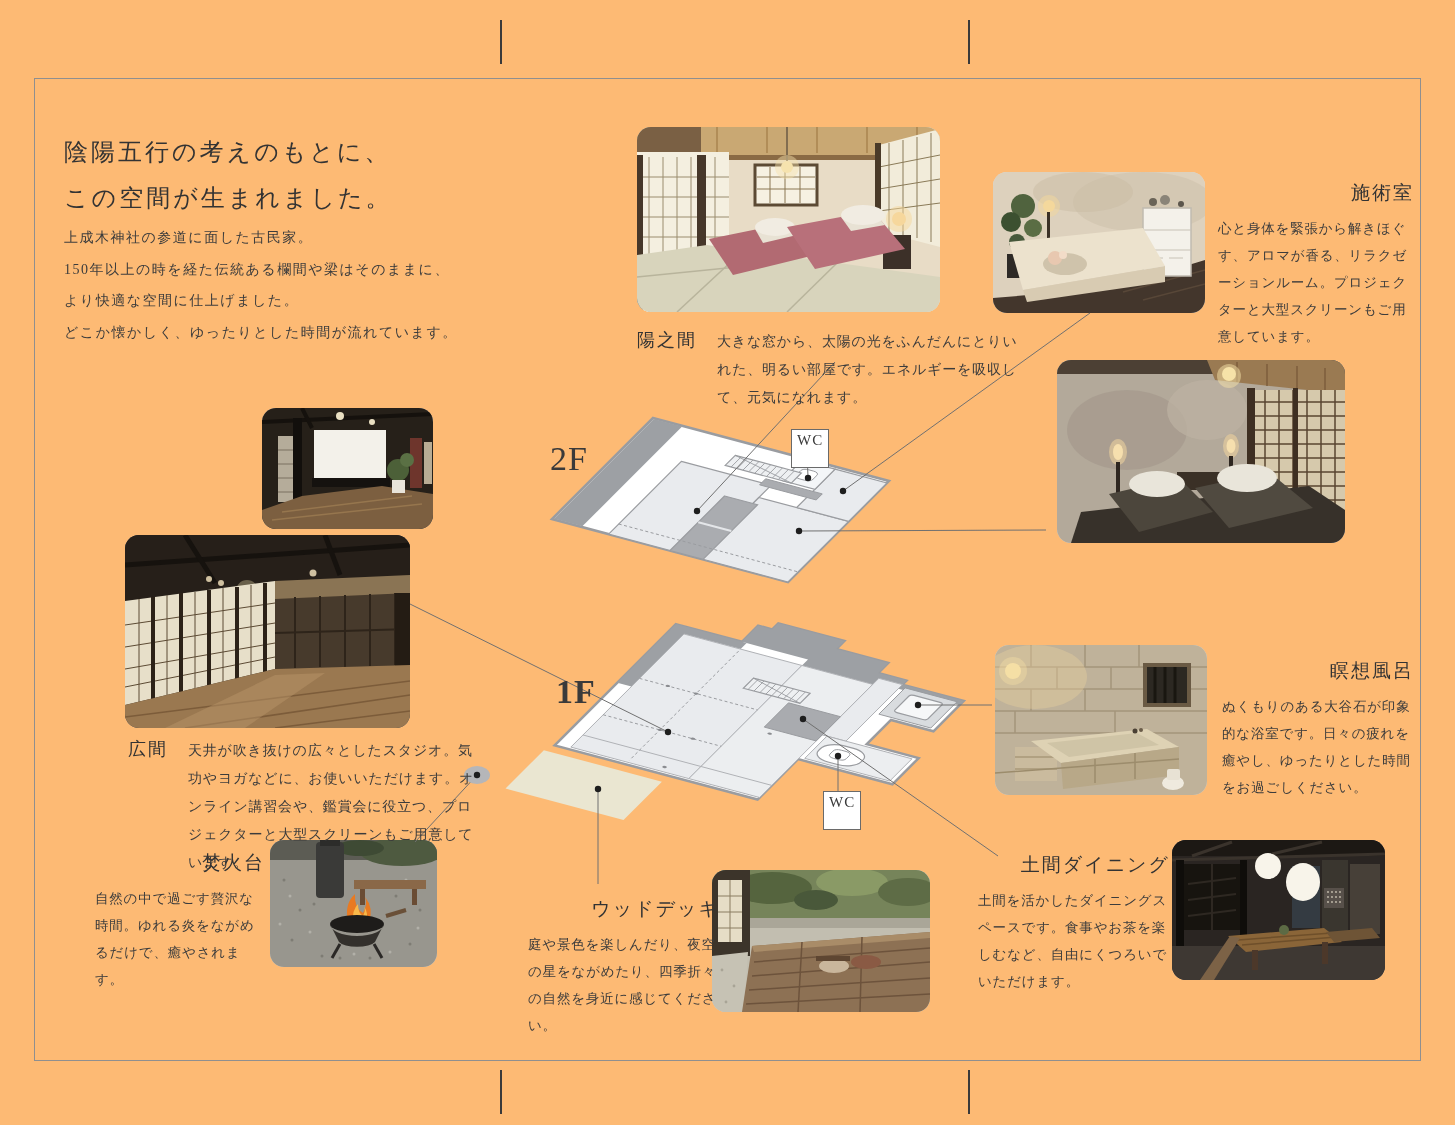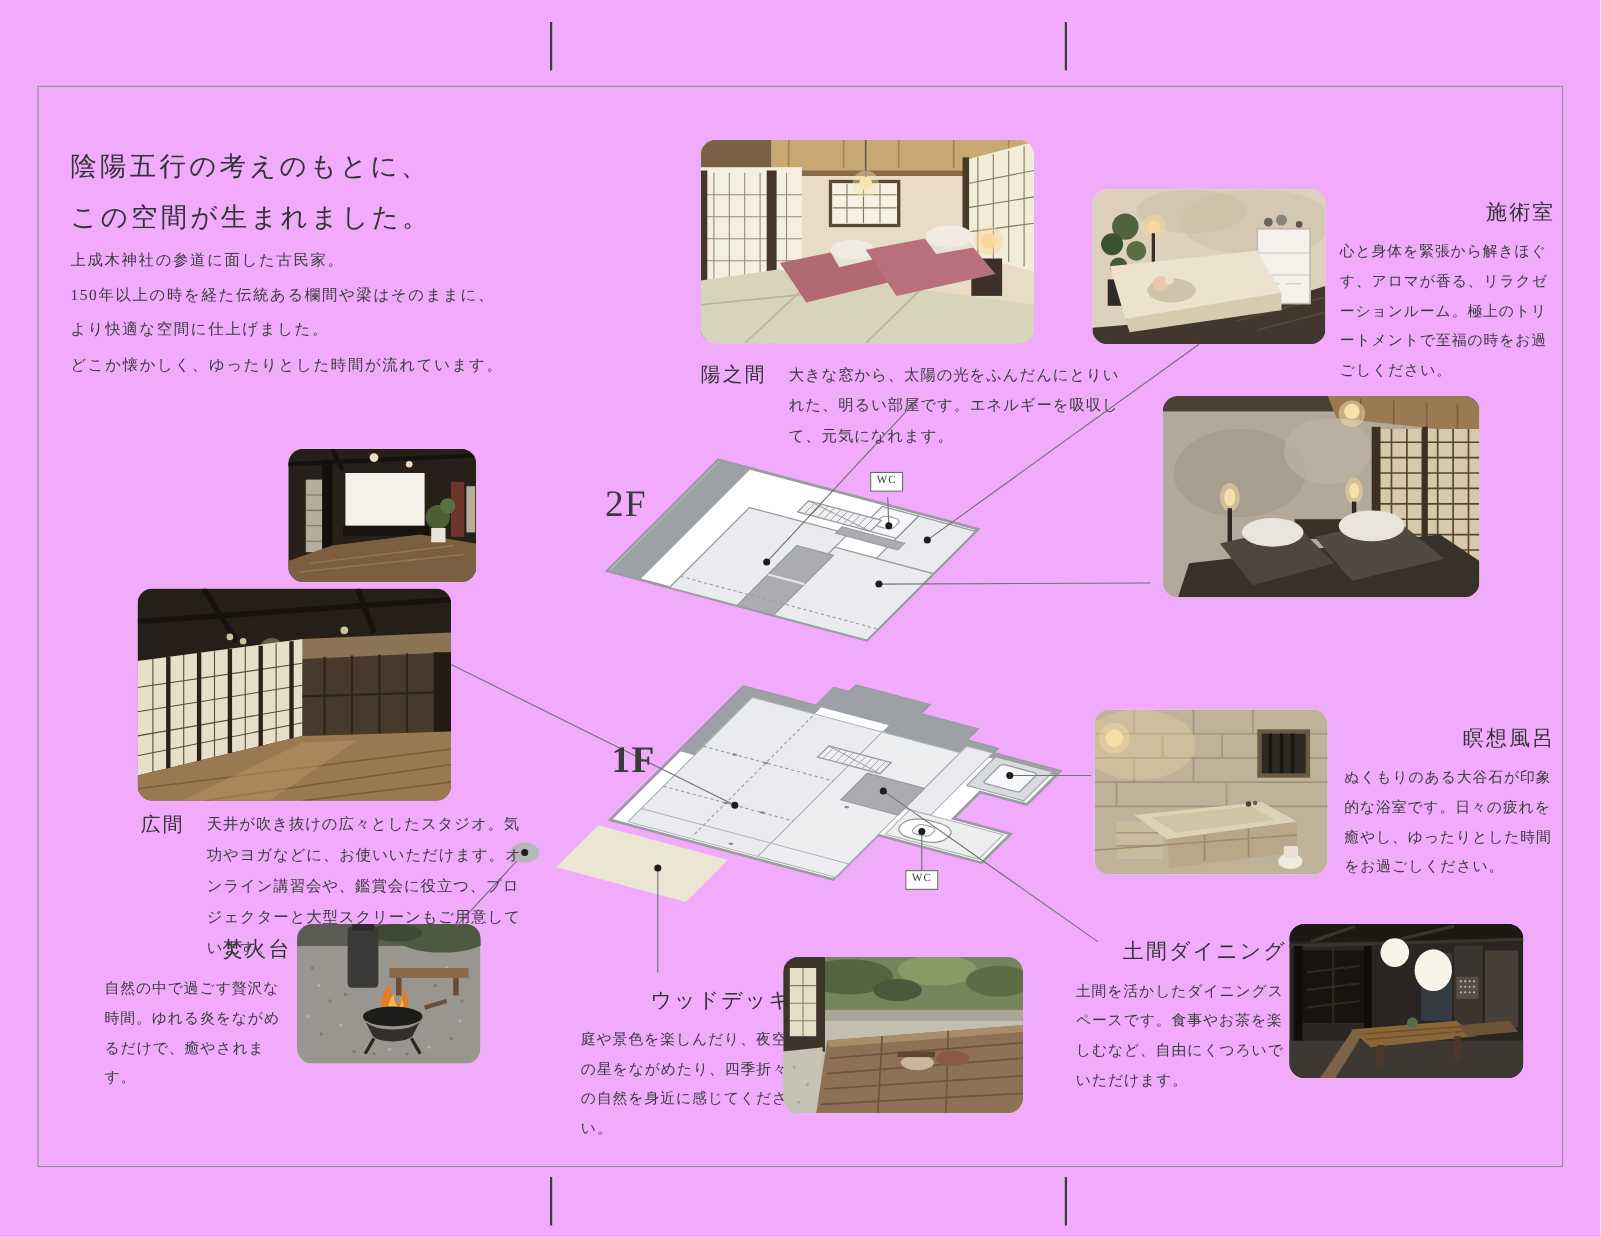--- a/index.html
+++ b/index.html
@@ -1,27 +1,27 @@
 <!DOCTYPE html>
 <html><head>
 <meta charset="utf-8">
 <style>
   html,body { margin:0; padding:0; background:#ffffff; }
   .canvas {
-    position:relative; width:1455px; height:1125px; background:#f0abfc;
+    position:relative; width:1455px; height:1125px; background:#fdba74;
     font-family:"Liberation Serif","DejaVu Serif",serif; color:#3a3a3a; overflow:hidden;
   }
   .page-border { position:absolute; left:34px; top:78px; width:1385px; height:981px; border:1px solid #8f8f8f; }
   .fold-mark { position:absolute; width:1.5px; height:44px; background:#3a3a3a; }
   .title { position:absolute; left:64px; top:130px; font-size:24px; letter-spacing:3px; line-height:1.9; color:#333; }
   .intro { position:absolute; left:64px; top:222px; font-size:14px; letter-spacing:1.5px; line-height:2.25; color:#3c3c3c; }
   .photo { position:absolute; border-radius:14px; overflow:hidden; background:#ddd; }
   .photo svg { display:block; width:100%; height:100%; }
   .floor-label { position:absolute; font-size:34px; letter-spacing:1px; color:#3a3a3a; }
-  .wc-box { position:absolute; border:1px solid #6a6a6a; background:#fff; font-size:10px; letter-spacing:1px; padding:0px 5px 1px 5px; color:#3a3a3a; line-height:1.45;font-family:Liberation Serif, serif; }
+  .wc-box { position:absolute; border:1px solid #6a6a6a; background:#fff; font-size:15px; letter-spacing:1px; padding:0px 5px 15px 5px; color:#3a3a3a; line-height:1.45;font-family:Liberation Serif, serif; }
   .room-row { position:absolute; display:flex; gap:20px; align-items:flex-start; }
   .room-block { position:absolute; }
   .room-name { font-size:18px; letter-spacing:2px; white-space:nowrap; color:#333; }
   .room-block .room-name { display:block; font-size:19px; margin-bottom:9px;text-align:right; }
   .room-desc { font-size:14px; line-height:2.0; letter-spacing:0.8px; color:#3c3c3c; }
   .overlay { position:absolute; left:0; top:0; width:1455px; height:1125px; }
 </style>
 </head>
 <body>
 
@@ -557,21 +557,21 @@
   <div class="wc-box" style="left:791px; top:429px;">WC</div>
   <div class="wc-box" style="left:823px; top:791px;">WC</div>
 
   <div class="room-row" style="left:637px; top:328px;">
     <div class="room-name">陽之間</div>
     <div class="room-desc" style="width:312px;">大きな窓から、太陽の光をふんだんにとりいれた、明るい部屋です。エネルギーを吸収して、元気になれます。</div>
   </div>
 
   <div class="room-block" style="left:1218px; top:180px;">
     <span class="room-name">施術室</span>
-    <div class="room-desc" style="width:196px; font-size:13.5px;">心と身体を緊張から解きほぐす、アロマが香る、リラクゼーションルーム。極上のトリートメントで至福の時をお過ごしください。</div>
+    <div class="room-desc" style="width:196px; font-size:13.5px;">心と身体を緊張から解きほぐす、アロマが香る、リラクゼーションルーム。プロジェクターと大型スクリーンもご用意しています。</div>
   </div>
 
 
   <div class="room-block" style="left:1222px; top:658px;">
     <span class="room-name">瞑想風呂</span>
     <div class="room-desc" style="width:192px; font-size:13.5px;">ぬくもりのある大谷石が印象的な浴室です。日々の疲れを癒やし、ゆったりとした時間をお過ごしください。</div>
   </div>
 
   <div class="room-row" style="left:128px; top:737px;">
     <div class="room-name">広間</div>

